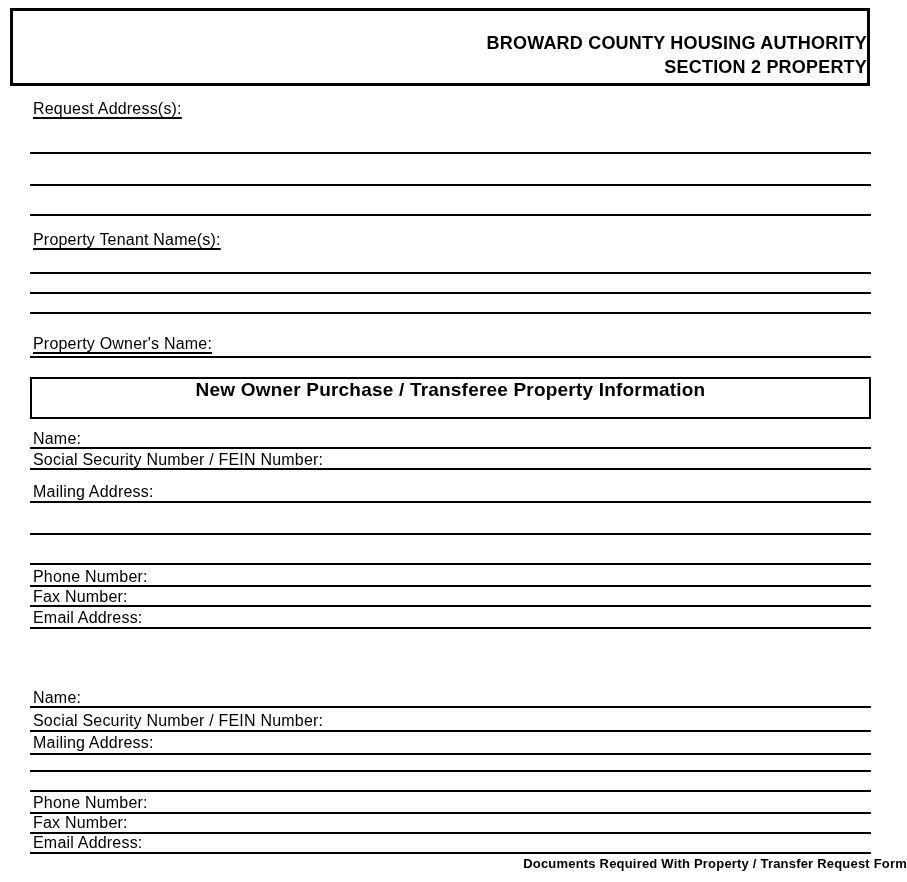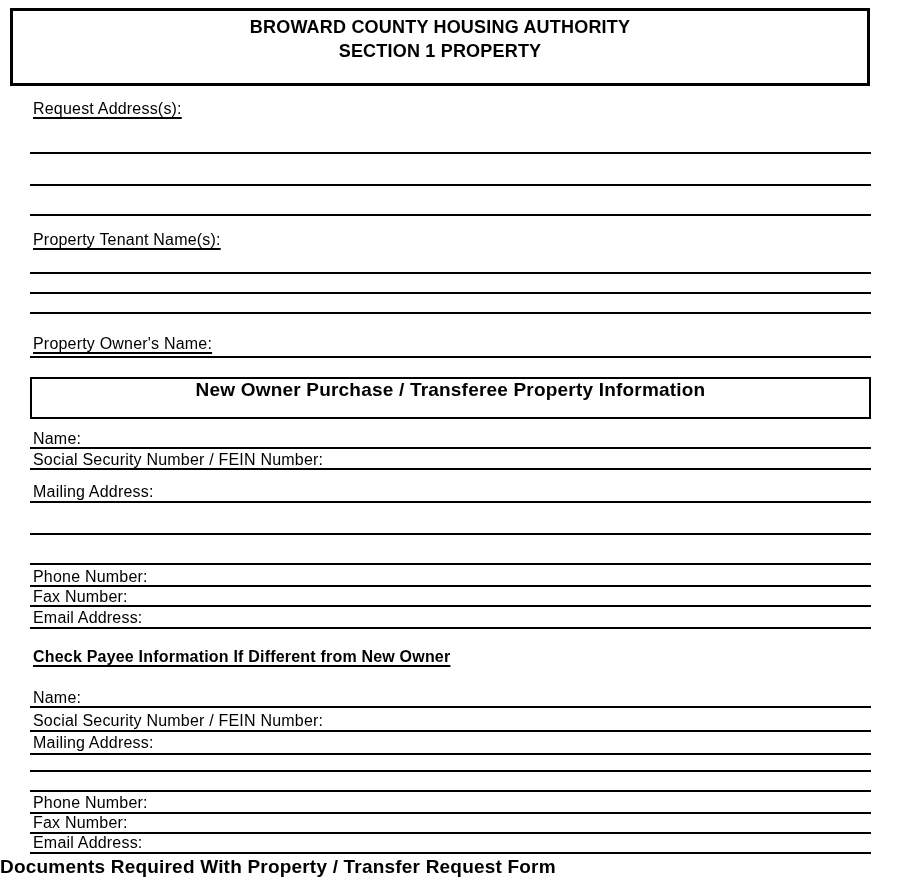--- a/index.html
+++ b/index.html
@@ -15,22 +15,22 @@
   }
 
   .pre { white-space: pre-wrap; }
 
   
   .header-box {
     position: absolute;
     left: 10px; top: 8px;
     width: 860px; height: 78px;
     border: 3px solid #000;
-    text-align: center;
-    padding-top: 4px;
+    text-align: right;
+    padding-top: 20px;
   }
   .header-box .hline-text {
     font-weight: bold;
     font-size: 18px;
     line-height: 24px;
     letter-spacing: 0.2px;
   }
 
   
   .label {
@@ -77,34 +77,34 @@
     letter-spacing: 0.2px;
     text-decoration: underline;
     text-underline-offset: 3px;
     text-decoration-thickness: 2px;
   }
 
   .center-heading {
     position: absolute;
     left: 0;
     width: 100%;
-    text-align: left;
+    text-align: right;
     font-weight: bold;
-    font-size: 19px;
+    font-size: 13px;
     letter-spacing: 0.2px;
   }
 </style>
 </head>
 <body>
 
 <div class="page">
 
   <div class="header-box">
     <div class="hline-text pre">BROWARD COUNTY HOUSING AUTHORITY</div>
-    <div class="hline-text pre">SECTION 1 PROPERTY</div>
+    <div class="hline-text pre">SECTION 2 PROPERTY</div>
   </div>
 
   <div class="label" style="top:100px">Request Address(s):</div>
   <div class="wline" style="top:152px"></div>
   <div class="wline" style="top:184px"></div>
   <div class="wline" style="top:214px"></div>
 
   <div class="label" style="top:231px">Property Tenant Name(s):</div>
   <div class="wline" style="top:272px"></div>
   <div class="wline" style="top:292px"></div>
@@ -130,21 +130,20 @@
 
   <div class="label nound" style="top:568px">Phone Number:</div>
   <div class="wline" style="top:585px"></div>
 
   <div class="label nound" style="top:588px">Fax Number:</div>
   <div class="wline" style="top:605px"></div>
 
   <div class="label nound" style="top:609px">Email Address:</div>
   <div class="wline" style="top:627px"></div>
 
-  <div class="bold-heading" style="top:648px">Check Payee Information If Different from New Owner</div>
 
   <div class="label nound" style="top:689px">Name:</div>
   <div class="wline" style="top:706px"></div>
 
   <div class="label nound" style="top:712px">Social Security Number / FEIN Number:</div>
   <div class="wline" style="top:730px"></div>
 
   <div class="label nound" style="top:734px">Mailing Address:</div>
   <div class="wline" style="top:753px"></div>
   <div class="wline" style="top:770px"></div>

